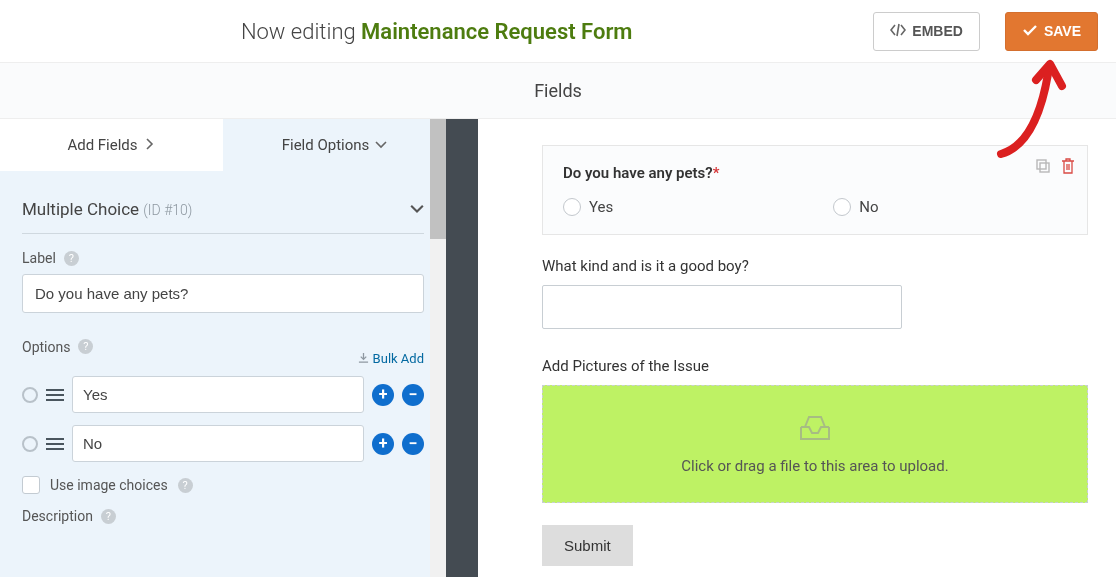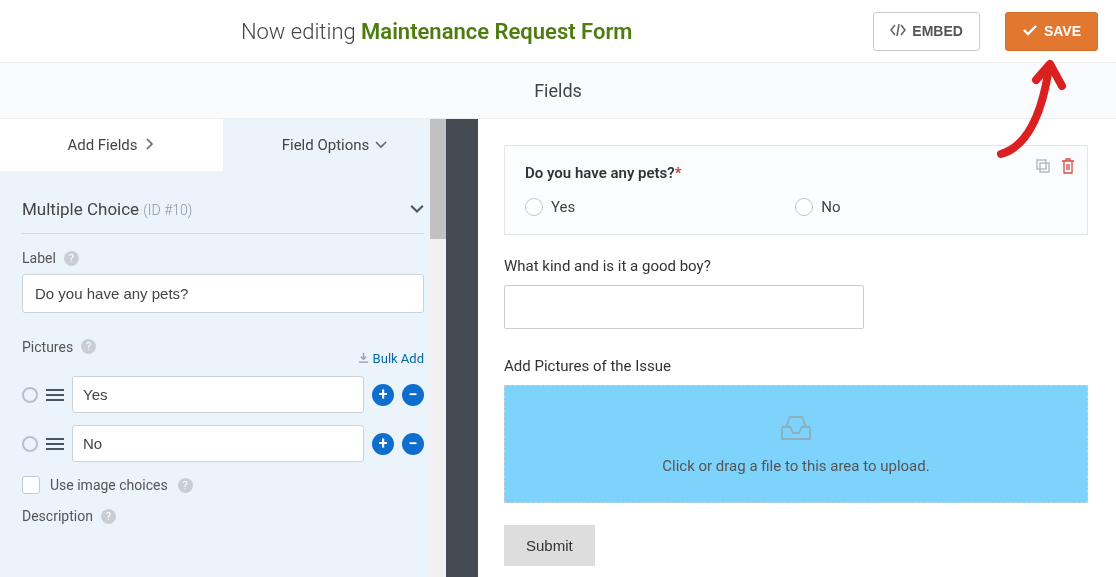--- a/index.html
+++ b/index.html
@@ -33,32 +33,32 @@
   .bulk { font-size: 13px; color: #0369a1; display: inline-flex; align-items: center; gap: 4px; margin-top: 24px; }
   .choice-row { display: flex; align-items: center; gap: 8px; margin-bottom: 12px; }
   .radio-empty { width: 16px; height: 16px; border: 2px solid #b8c1c9; border-radius: 50%; flex-shrink: 0; }
   .drag-icon { width: 18px; display: flex; flex-direction: column; gap: 3px; cursor: grab; flex-shrink: 0; }
   .drag-icon span { height: 2px; background: #4a555e; }
   .choice-input { flex: 1; padding: 9px 10px; border: 1px solid #cbd3da; border-radius: 3px; font-size: 15px; background: #fff; color: #444; }
   .circ-btn { width: 22px; height: 22px; border-radius: 50%; background: #0f6ecd; color: #fff; display: flex; align-items: center; justify-content: center; font-size: 16px; font-weight: 700; cursor: pointer; flex-shrink: 0; }
   .check-row { display: flex; align-items: center; gap: 10px; font-size: 14px; color: #555; margin: 8px 0 14px 0; }
   .checkbox { width: 18px; height: 18px; border: 1px solid #c3cbd2; border-radius: 3px; background: #fff; }
   .gutter { width: 32px; background: #444b52; }
-  .preview { flex: 1; padding: 26px 28px 0 26px; background: #fff; position: relative; }
+  .preview { flex: 1; padding: 26px 28px 0 64px; background: #fff; position: relative; }
   .question-block { border: 1px solid #e6e6e6; background: #fbfcfd; padding: 18px 20px; margin-bottom: 22px; position: relative; }
   .q-label { font-size: 15px; font-weight: 600; color: #333; margin-bottom: 16px; }
   .req { color: #d63638; }
   .radio-opts { display: flex; gap: 220px; }
   .radio-opt { display: flex; align-items: center; gap: 8px; font-size: 15px; color: #444; }
   .radio-circle { width: 18px; height: 18px; border: 1px solid #c3c8cd; border-radius: 50%; background: #fff; }
   .row-icons { position: absolute; right: 12px; top: 12px; display: flex; gap: 10px; }
   .row-icons svg { cursor: pointer; }
   .plain-label { font-size: 15px; font-weight: 400; color: #333; margin-bottom: 10px; }
   .wide-input { width: 360px; height: 44px; border: 1px solid #c8ced3; border-radius: 2px; background: #fff; }
-  .upload-area { border: 1px dashed #c8ced3; background: #7dd3fc; height: 118px; display: flex; flex-direction: column; align-items: center; justify-content: center; gap: 10px; color: #555; font-size: 15px; margin-bottom: 22px; }
+  .upload-area { border: 1px dashed #c8ced3; background: #bef264; height: 118px; display: flex; flex-direction: column; align-items: center; justify-content: center; gap: 10px; color: #555; font-size: 15px; margin-bottom: 22px; }
   .upload-area svg { opacity: 0.6; }
   .submit-btn { background: #ddd; border: none; padding: 12px 22px; font-size: 15px; color: #333; cursor: pointer; }
   .arrow-anno { position: absolute; right: 30px; top: 54px; pointer-events: none; }
 </style>
 </head>
 <body>
 
 <div class="header">
   <div class="header-title">
     <span>Now editing </span><b>Maintenance Request Form</b>
@@ -129,21 +129,21 @@
         <div class="label-text">
           <span>Label</span>
           <span class="help">?</span>
         </div>
         <input class="text-input" value="Do you have any pets?" style="">
       </div>
 
       <div class="field-row">
         <div class="choices-head">
           <div class="label-text">
-            <span>Pictures</span>
+            <span>Options</span>
             <span class="help">?</span>
           </div>
           <span class="bulk">
             <span>
               <svg width="11" height="11" viewBox="0 0 12 12">
                   <path d="M6 1 L6 8 M3 5 L6 8 L9 5 M1 11 L11 11" fill="none" stroke="#8e98a1" stroke-width="1.4"></path>
                 </svg>
             </span>
             <span>Bulk Add</span>
           </span>

